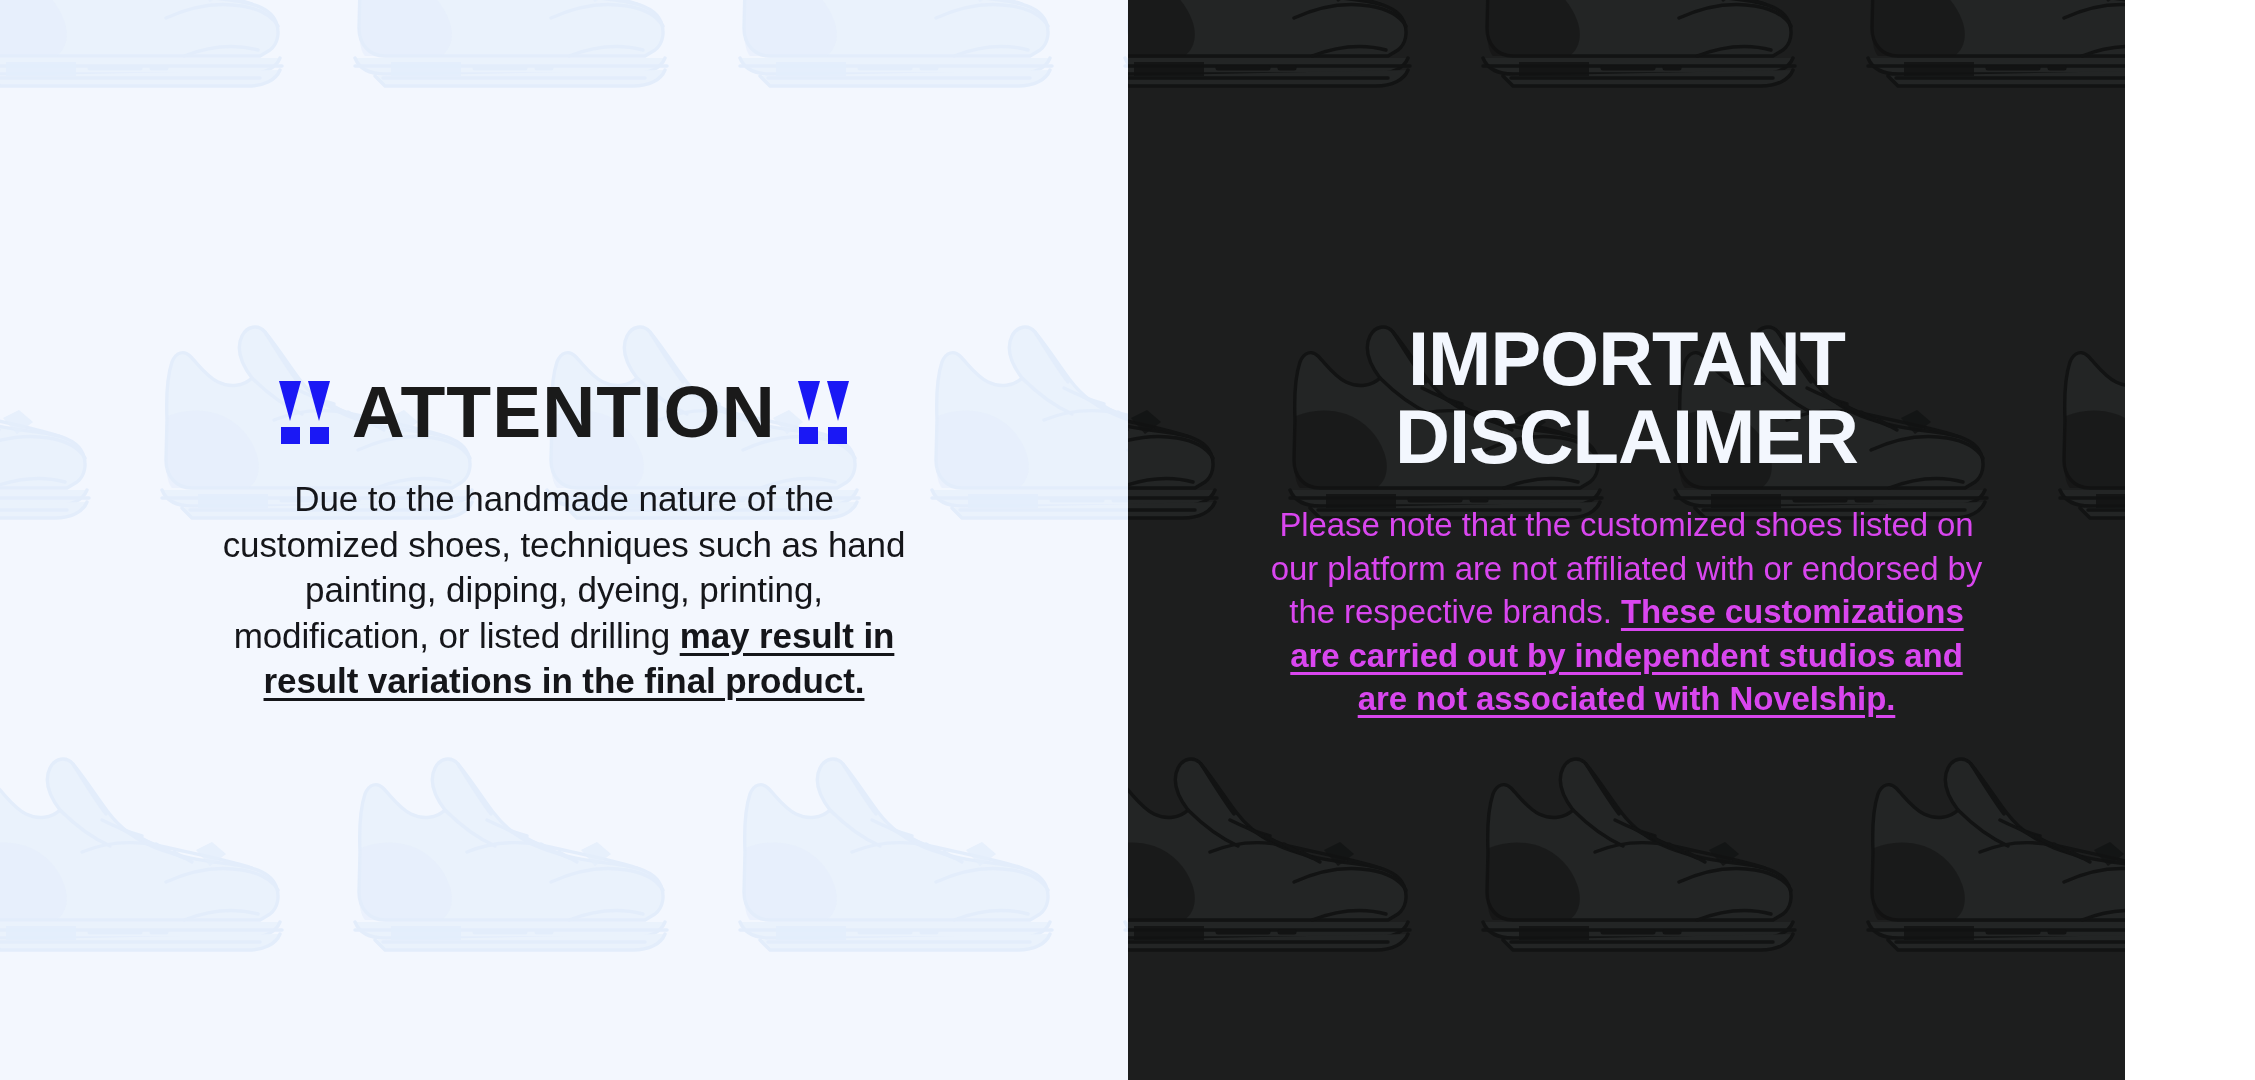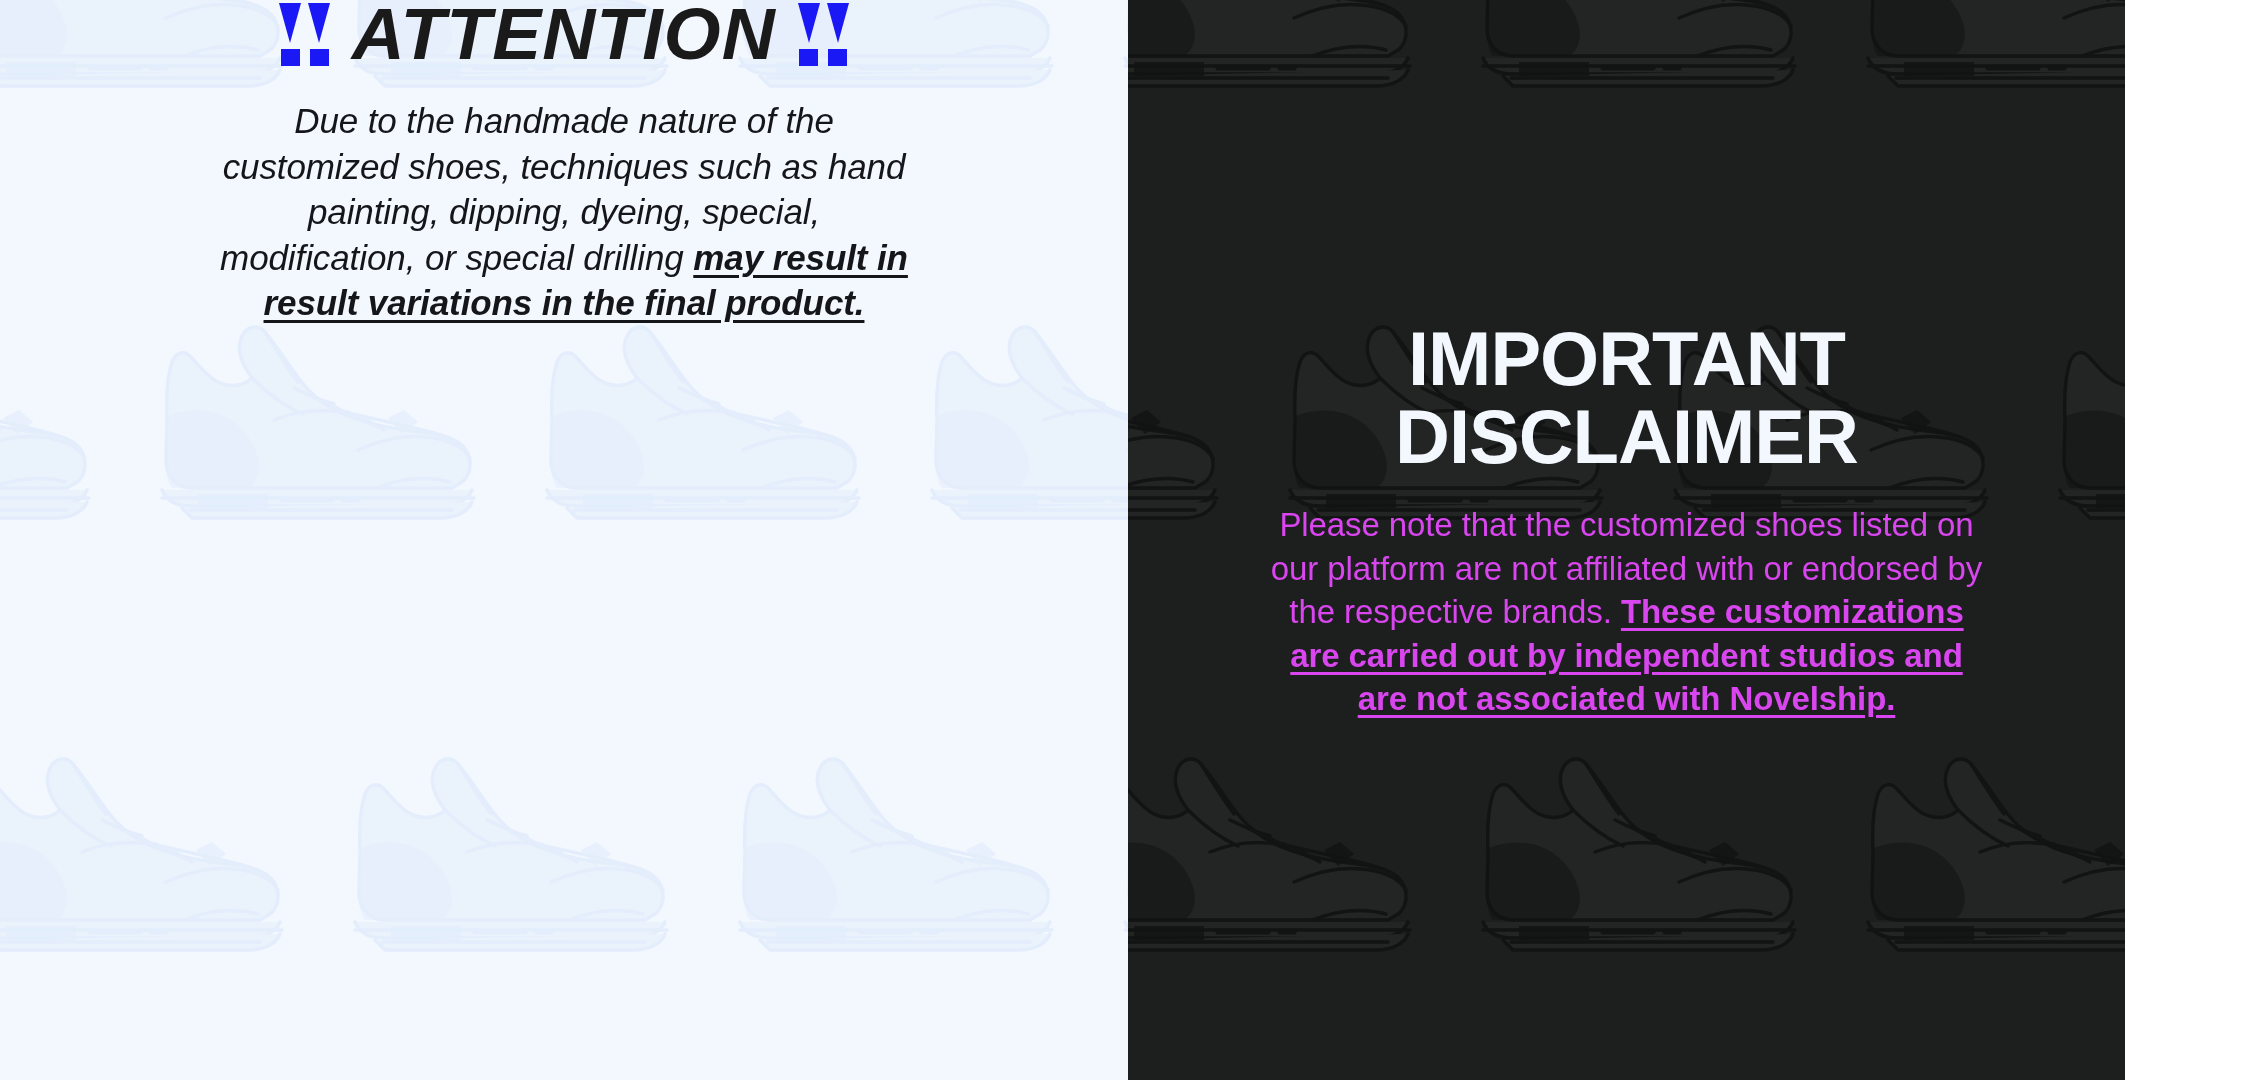--- a/index.html
+++ b/index.html
@@ -438,21 +438,21 @@
     <path d="M30 196 L40 206 L288 206 C304 206 316 200 320 190" fill="#EAF2FC"></path>
     <path d="M38 198 L300 198"></path>
     <rect x="46" y="182" width="70" height="14" fill="#E3EDFB" stroke="none" opacity="0.85"></rect>
     <path d="M130 188 L180 188" stroke-width="5"></path>
     <path d="M192 188 L206 188" stroke-width="5"></path>
     <path d="M224 176 C250 166 276 164 298 170"></path>
   </svg>
         </div>
       </div>
 
-    <div class="content" style="font-style:italic;">
+    <div class="content" style="padding-top:378px;">
 
       <div class="heading heading-left">
         <span class="bang">
           <span class="mark">
               <span class="stem"></span>
               <span class="dot"></span>
             </span>
           <span class="mark">
               <span class="stem"></span>
               <span class="dot"></span>
@@ -464,21 +464,21 @@
               <span class="stem"></span>
               <span class="dot"></span>
             </span>
           <span class="mark">
               <span class="stem"></span>
               <span class="dot"></span>
             </span>
         </span>
       </div>
 
-      <p class="body-copy body-left"><span>Due to the handmade nature of the customized shoes, techniques such as hand painting, dipping, dyeing, special, modification, or special drilling </span><span class="em">may result in result variations in the final product.</span></p>
+      <p class="body-copy body-left"><span>Due to the handmade nature of the customized shoes, techniques such as hand painting, dipping, dyeing, printing, modification, or listed drilling </span><span class="em">may result in result variations in the final product.</span></p>
 
     </div>
   </section>
 
   <section class="panel panel-right">
 
     <div class="pattern">
         <div class="tile" style="left:-40px; top:-120px;">
           <svg viewBox="0 0 330 215" xmlns="http://www.w3.org/2000/svg" fill="none" stroke="#121313" stroke-width="3.4" stroke-linecap="round" stroke-linejoin="round">
     <path d="M15 108 C14 84 16 62 20 50 C24 40 32 38 38 44 C46 52 54 64 66 70

